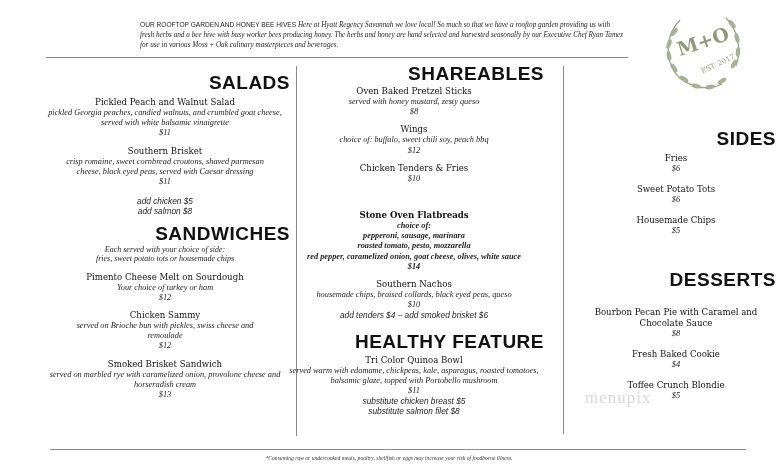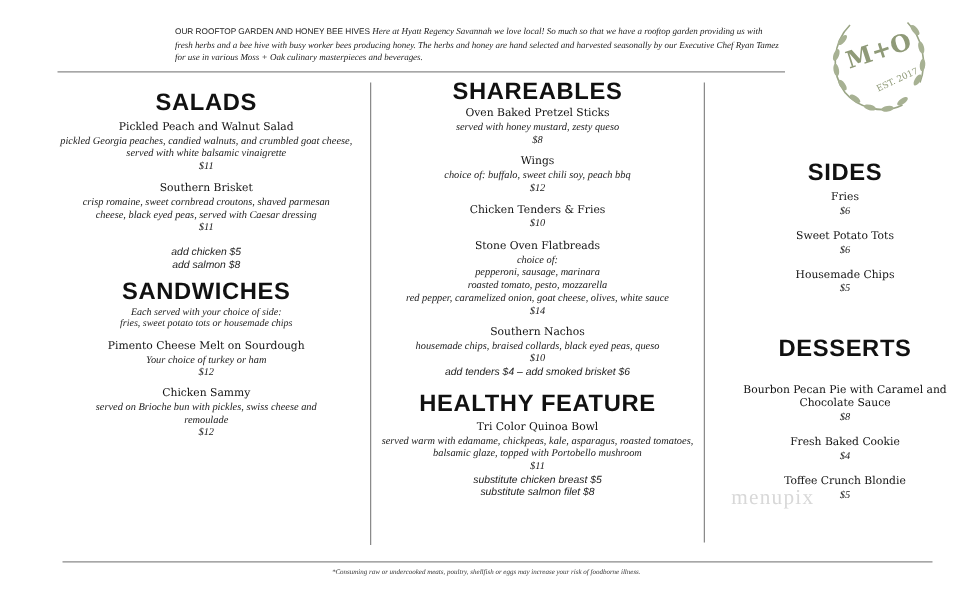--- a/index.html
+++ b/index.html
@@ -2,21 +2,21 @@
 <html><head>
 <meta charset="utf-8">
 <style>
   html, body { margin:0; padding:0; background:#ffffff; }
   body { width:778px; height:472px; position:relative; overflow:hidden; color:#111; font-family:"DejaVu Serif", serif; }
   .intro { position:absolute; left:140px; top:20px; width:485px; font-size:7.2px; line-height:10px; font-family:"Liberation Serif", serif; font-style:italic; color:#222; }
   .intro .caps { font-family:"Liberation Sans", sans-serif; font-style:normal; font-size:6.6px; }
   .hline { position:absolute; height:1px; background:#8a8a8a; }
   .vline { position:absolute; width:1px; background:#8a8a8a; }
   .col { position:absolute; text-align:center; }
-  .sec-title { font-family:"Liberation Sans", sans-serif; font-weight:bold; font-size:19px; letter-spacing:0.5px; color:#111; line-height:22px; }
+  .sec-title { font-family:"Liberation Sans", sans-serif; font-weight:bold; font-size:19px; letter-spacing:0.5px; color:#111; line-height:22px;text-align:right; }
   .sec-note { font-family:"Liberation Serif", serif; font-style:italic; font-size:8px; line-height:9.5px; color:#222; }
   .item { margin-top:7px; }
   .item-name { font-family:"DejaVu Serif", serif; font-size:8.6px; line-height:11px; color:#111; }
   .item-desc { font-family:"Liberation Serif", serif; font-style:italic; font-size:8.3px; line-height:10.2px; color:#222; }
   .item-price { font-family:"Liberation Serif", serif; font-style:italic; font-size:8.3px; line-height:10.2px; color:#222; }
   .addon { font-family:Liberation Sans, sans-serif; font-style:italic; font-size:8.3px; line-height:10.2px; color:#222; }
   .footnote { position:absolute; left:0; width:778px; top:455px; text-align:center; font-family:"Liberation Serif", serif; font-style:italic; font-size:5.6px; color:#333; }
   .logo { position:absolute; left:660px; top:8px; width:86px; height:86px; }
   .logo-text { position:absolute; left:0; top:22px; width:86px; text-align:center; font-family:"DejaVu Serif", serif; font-weight:bold; font-size:19px; color:#8f9a78; transform:rotate(-18deg); }
   .logo-est { position:absolute; left:40px; top:52px; font-family:"DejaVu Serif", serif; font-size:7px; color:#8f9a78; transform:rotate(-25deg); }
@@ -82,39 +82,44 @@
   <div class="item" style="margin-top:8px;">
     <div class="item-name">Pimento Cheese Melt on Sourdough</div>
     <div class="item-desc">Your choice of turkey or ham</div>
     <div class="item-price">$12</div>
   </div>
   <div class="item">
     <div class="item-name">Chicken Sammy</div>
     <div class="item-desc" style="padding:0 28px;">served on Brioche bun with pickles, swiss cheese and remoulade</div>
     <div class="item-price">$12</div>
   </div>
+  <div class="item">
+    <div class="item-name">Smoked Brisket Sandwich</div>
+    <div class="item-desc" style="margin:0 -6px;">served on marbled rye with caramelized onion, provolone cheese and horseradish cream</div>
+    <div class="item-price">$13</div>
+  </div>
 </div>
 
-<div class="col" style="left:300px; top:63px; width:260px;">
+<div class="col" style="left:284px; top:63px; width:260px;">
   <div class="sec-title">SHAREABLES</div>
   <div class="item" style="margin-top:1px;">
     <div class="item-name">Oven Baked Pretzel Sticks</div>
     <div class="item-desc">served with honey mustard, zesty queso</div>
     <div class="item-price">$8</div>
   </div>
   <div class="item">
     <div class="item-name">Wings</div>
     <div class="item-desc">choice of: buffalo, sweet chili soy, peach bbq</div>
     <div class="item-price">$12</div>
   </div>
   <div class="item">
     <div class="item-name">Chicken Tenders &amp; Fries</div>
     <div class="item-price">$10</div>
   </div>
-  <div class="item" style="margin-top:8px;">
+  <div class="item" style="margin-top:26px;font-weight:bold;">
     <div class="item-name">Stone Oven Flatbreads</div>
     <div class="item-desc">choice of:</div>
     <div class="item-desc">pepperoni, sausage, marinara</div>
     <div class="item-desc">roasted tomato, pesto, mozzarella</div>
     <div class="item-desc">red pepper, caramelized onion, goat cheese, olives, white sauce</div>
     <div class="item-price">$14</div>
   </div>
   <div class="item">
     <div class="item-name">Southern Nachos</div>
     <div class="item-desc">housemade chips, braised collards, black eyed peas, queso</div>

